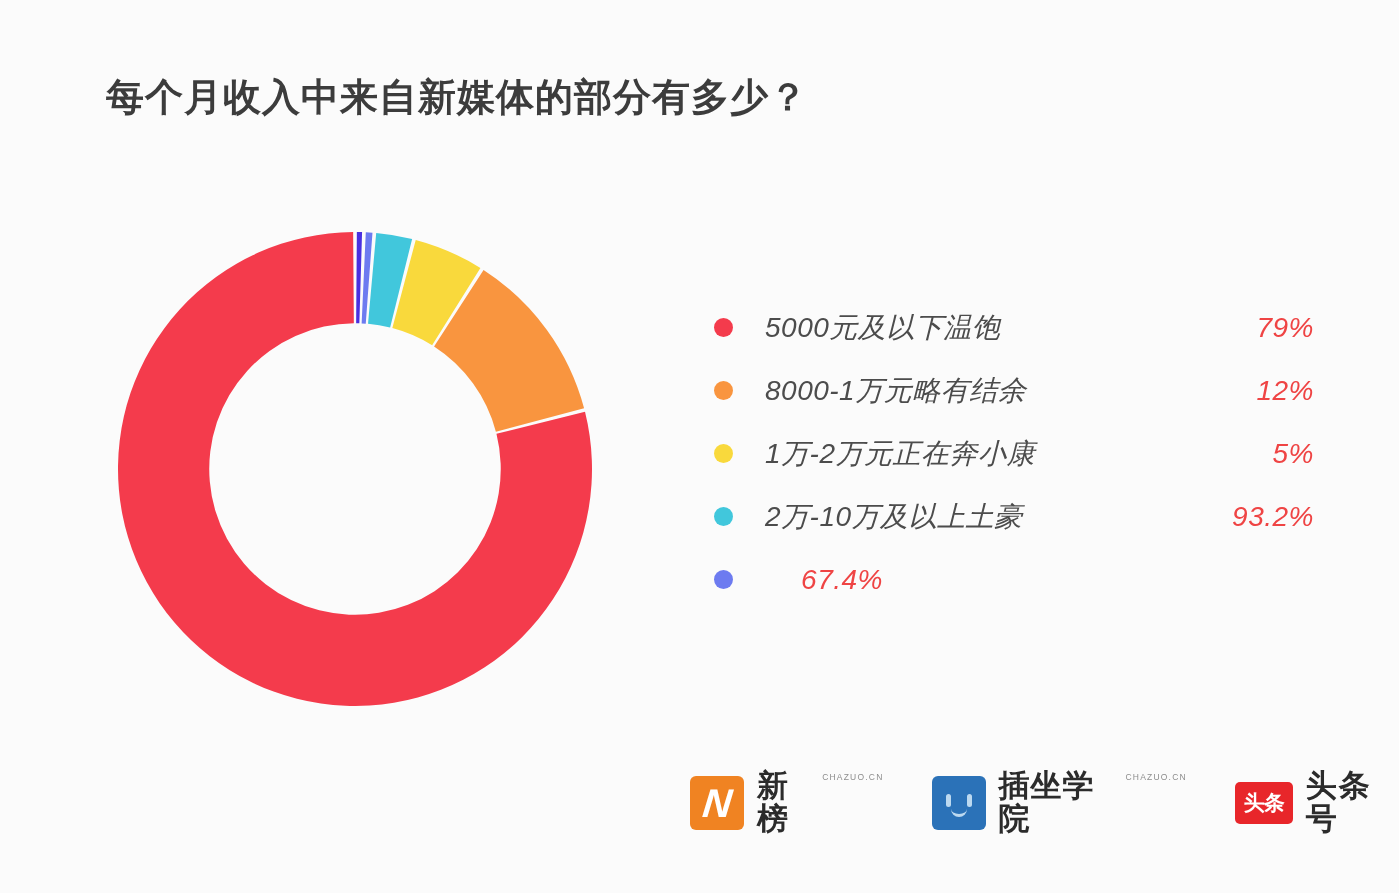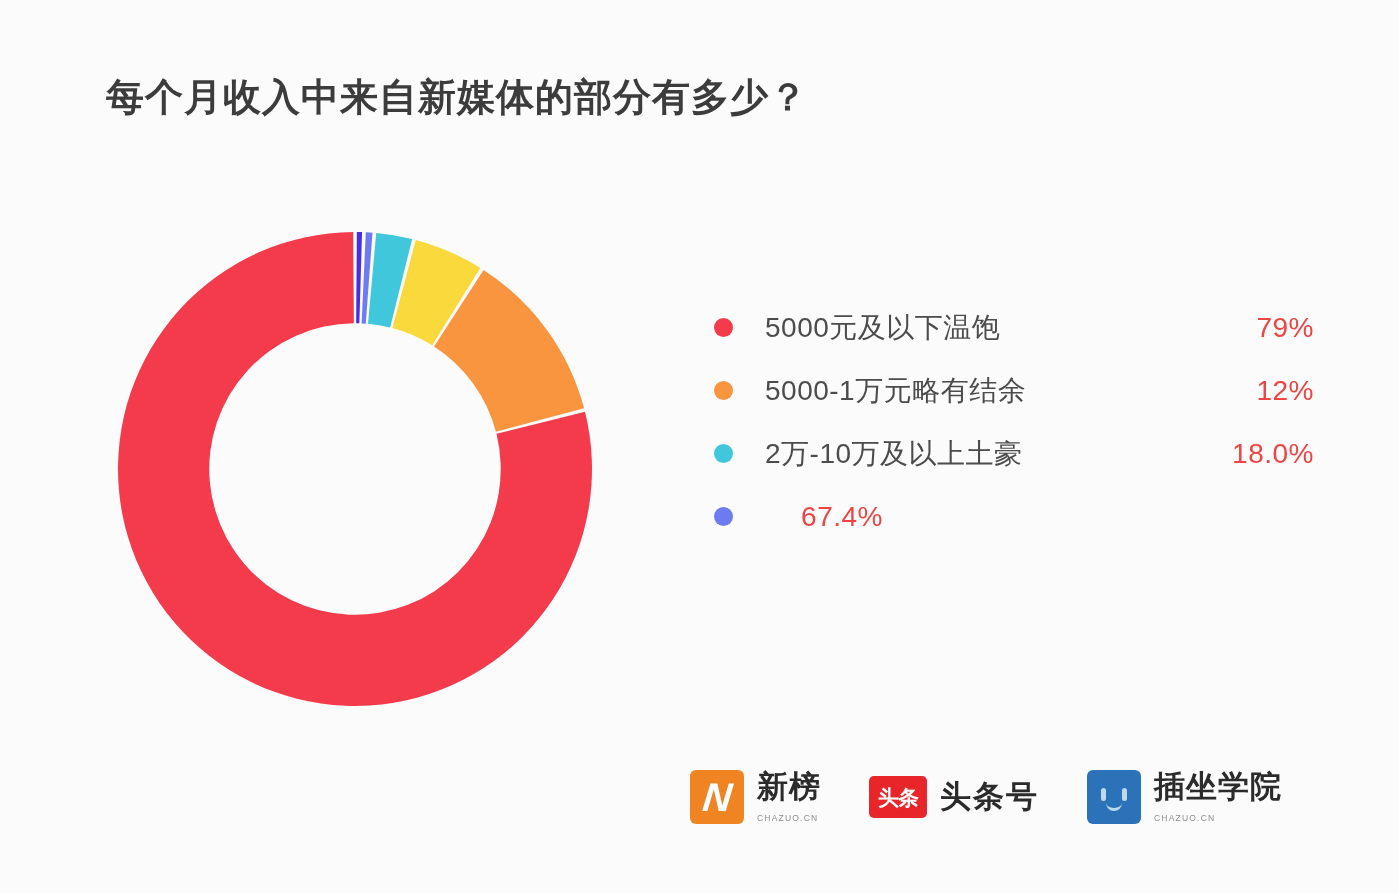--- a/index.html
+++ b/index.html
@@ -47,20 +47,21 @@
   .legend {
     position: absolute;
     left: 714px;
     top: 296px;
     width: 600px;
   }
   .legend-row {
     display: flex;
     align-items: center;
     height: 63px;
+    font-style: italic;
   }
   .legend-dot {
     width: 19px;
     height: 19px;
     border-radius: 50%;
     flex: 0 0 auto;
     margin-right: 32px;
   }
   .legend-label {
     flex: 1 1 auto;
@@ -150,21 +151,21 @@
     height: 6px;
     border-bottom: 3px solid #bcd9f0;
     border-radius: 0 0 12px 12px;
     left: 50%;
     margin-left: -8px;
     bottom: 13px;
   }
 
   .logo-text-block {
     display: flex;
-    flex-direction: column;
+    flex-direction: row;
     justify-content: space-between;
     gap: 8px;
   }
   .logo-name {
     font-size: 31px;
     font-weight: bold;
     color: #2b2b2b;
     line-height: 1.05;
     letter-spacing: 1px;
   }
@@ -197,67 +198,72 @@
 <div class="legend">
 
   <div class="legend-row">
     <span class="legend-dot" style="background-color: rgb(244, 59, 76);"></span>
     <span class="legend-label">5000元及以下温饱</span>
     <span class="legend-value">79%</span>
   </div>
 
   <div class="legend-row">
     <span class="legend-dot" style="background-color: rgb(249, 149, 63);"></span>
-    <span class="legend-label">5000-1万元略有结余</span>
+    <span class="legend-label">8000-1万元略有结余</span>
     <span class="legend-value">12%</span>
   </div>
 
+  <div class="legend-row">
+    <span class="legend-dot" style="background-color: rgb(249, 217, 60);"></span>
+    <span class="legend-label">1万-2万元正在奔小康</span>
+    <span class="legend-value">5%</span>
+  </div>
 
   <div class="legend-row">
     <span class="legend-dot" style="background-color: rgb(65, 199, 220);"></span>
     <span class="legend-label">2万-10万及以上土豪</span>
-    <span class="legend-value">18.0%</span>
+    <span class="legend-value">93.2%</span>
   </div>
 
   <div class="legend-row">
     <span class="legend-dot" style="background-color: rgb(109, 123, 240);"></span>
     <span class="legend-value">67.4%</span>
   </div>
 
 
 </div>
 
 <div class="footer-logos">
 
   <div class="logo">
     <span class="logo-mark newrank">
       <span class="mark-n">N</span>
     </span>
     <span class="logo-text-block">
       <span class="logo-name">新榜</span>
       <span class="logo-sub">CHAZUO.CN</span>
-    </span>
-  </div>
-
-  <div class="logo">
-    <span class="logo-mark toutiao">
-      <span class="mark-cn-text">头条</span>
-    </span>
-    <span class="logo-text-block">
-      <span class="logo-name wide">头条号</span>
     </span>
   </div>
 
   <div class="logo">
     <span class="logo-mark chazuo">
       <span class="chazuo-face">
         <span class="chazuo-eye left"></span>
         <span class="chazuo-eye right"></span>
         <span class="chazuo-mouth"></span>
       </span>
     </span>
     <span class="logo-text-block">
       <span class="logo-name">插坐学院</span>
       <span class="logo-sub">CHAZUO.CN</span>
     </span>
   </div>
 
+  <div class="logo">
+    <span class="logo-mark toutiao">
+      <span class="mark-cn-text">头条</span>
+    </span>
+    <span class="logo-text-block">
+      <span class="logo-name wide">头条号</span>
+    </span>
+  </div>
+
 </div>
 
 </body></html>

